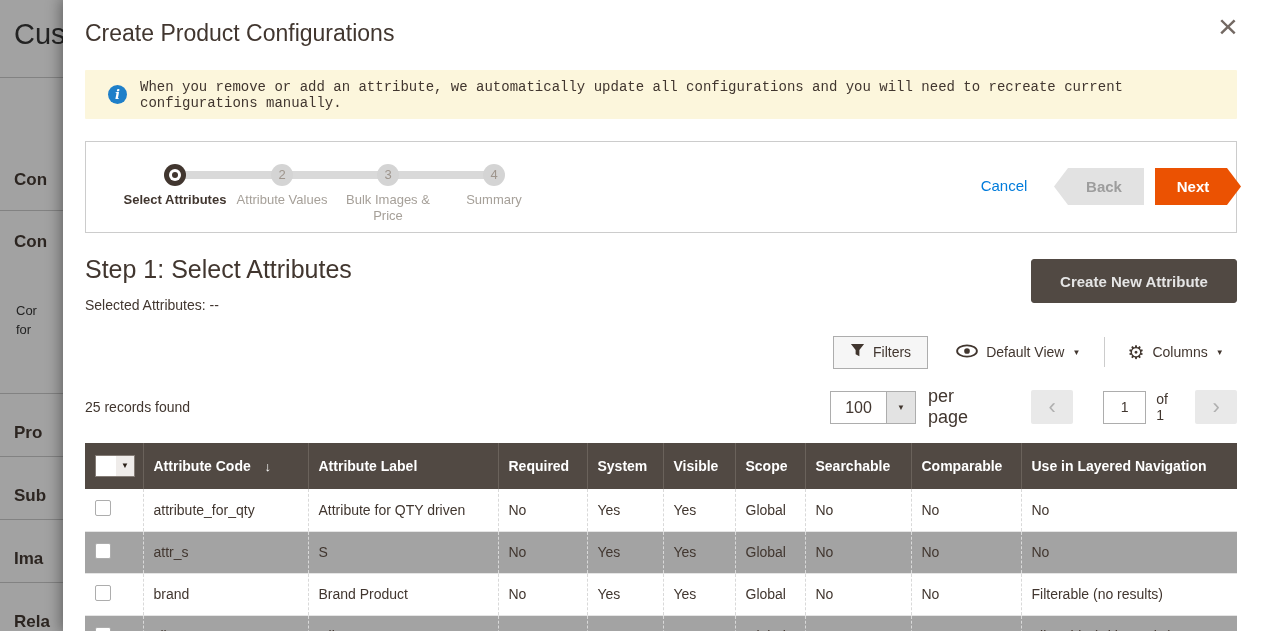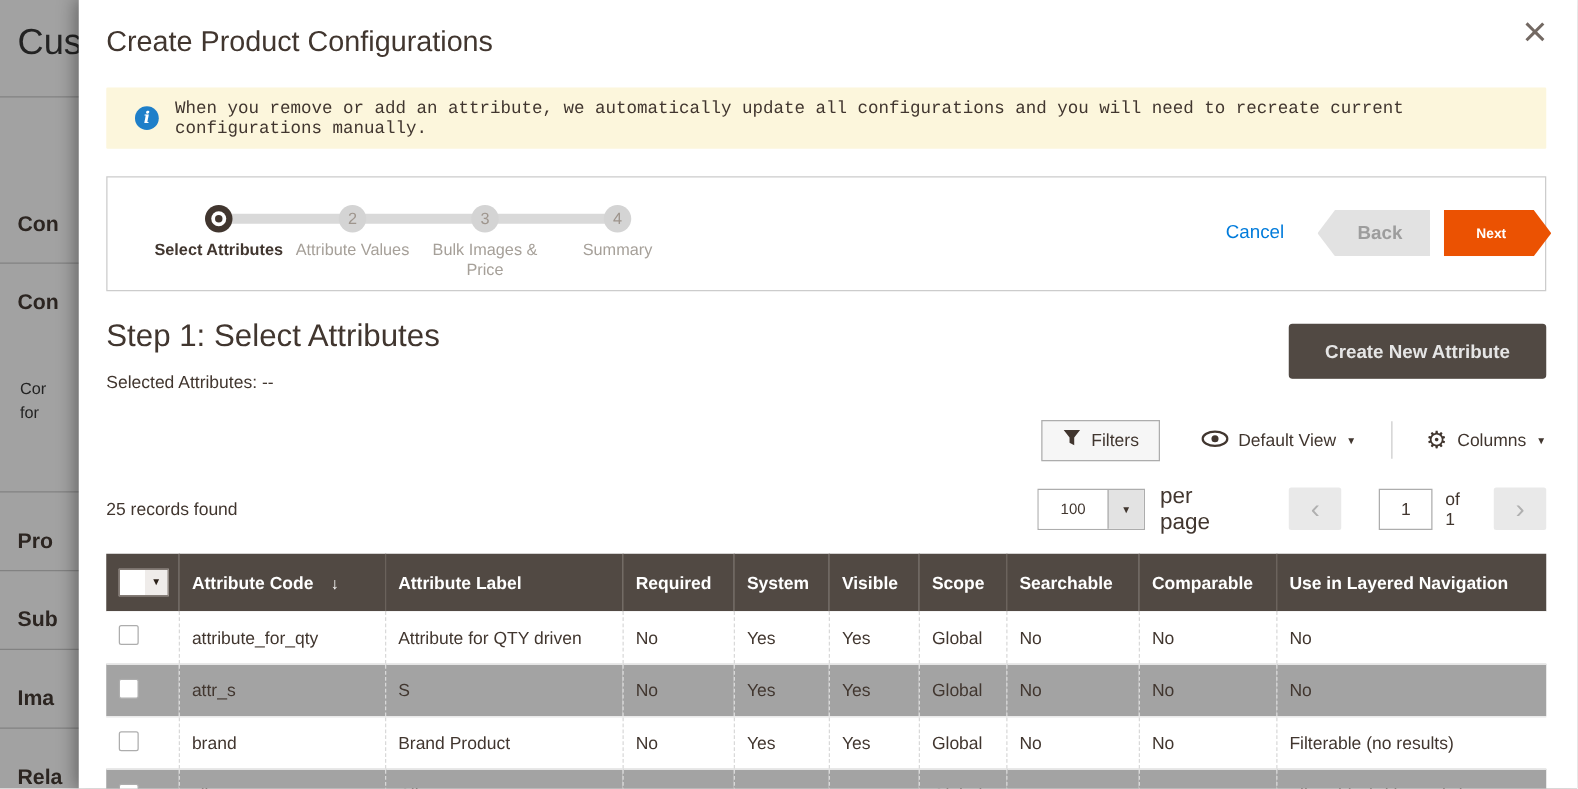--- a/index.html
+++ b/index.html
@@ -44,44 +44,44 @@
   .step-label { position:absolute; top:50px; width:116px; text-align:center; font-size:13px;
                 line-height:1.25; color:#a6a099; }
   .step-label.active { color:#41362f; font-weight:bold; }
 
   .cancel-link { position:absolute; left:880px; top:26px; width:76px; height:36px; line-height:36px;
                  text-align:center; color:#007bdb; font-size:15px; cursor:pointer; }
   .btn-back { position:absolute; left:968px; top:26px; width:90px; height:37px; background:#e2e2e2;
               color:#9d9d9d; font-size:15px; font-weight:600; border:none;
               clip-path:polygon(14px 0,100% 0,100% 100%,14px 100%,0 50%); padding-left:10px; }
   .btn-next { position:absolute; left:1069px; top:26px; width:86px; height:37px; background:#eb5202;
-              color:#fff; font-size:11px; font-weight:bold; border:none;
+              color:#fff; font-size:15px; font-weight:bold; border:none;
               clip-path:polygon(0 0,calc(100% - 14px) 0,100% 50%,calc(100% - 14px) 100%,0 100%); padding-right:10px; }
 
   
   .step-heading { position:absolute; left:22px; top:255px; font-size:25px; color:#41362f; }
   .selected-attrs { position:absolute; left:22px; top:297px; font-size:14px; color:#41362f; }
   .btn-create { position:absolute; left:968px; top:259px; width:206px; height:44px; background:#514943;
                 color:#e5e5e5; font-size:15px; font-weight:bold; border:1px solid #514943; border-radius:3px; }
 
   
   .toolbar { position:absolute; top:334px; left:770px; width:404px; height:36px; display:flex;
-             align-items:center; justify-content:space-between; }
+             align-items:center; justify-content:flex-start; }
   .btn-filters { display:flex; align-items:center; gap:8px; height:33px; padding:0 16px;
                  background:#f6f6f6; border:1px solid #adadad; font-size:14px; color:#41362f; cursor:pointer; }
   .tb-group { display:flex; align-items:center; gap:8px; margin-left:28px; font-size:14px; color:#41362f; cursor:pointer; }
   .caret { font-size:8px; color:#41362f; }
   .tb-divider { width:1px; height:30px; background:#ccc; margin-left:24px; margin-right:-6px; }
   .gear-glyph { font-size:19px; line-height:19px; font-family:"DejaVu Sans",sans-serif; }
 
   
   .records { position:absolute; left:22px; top:399px; font-size:14px; color:#41362f; }
   .pager { position:absolute; top:390px; left:767px; width:407px; height:34px; display:flex; align-items:center; }
   .perpage { display:flex; height:33px; border:1px solid #adadad; cursor:pointer; }
-  .pp-val { width:55px; text-align:center; line-height:31px; font-size:12px; background:#fff; }
+  .pp-val { width:55px; text-align:center; line-height:31px; font-size:16px; background:#fff; }
   .pp-caret { width:29px; background:#e3e3e3; border-left:1px solid #adadad; text-align:center;
               line-height:31px; font-size:8px; color:#41362f; }
   .pp-label { margin-left:12px; font-size:18px; }
   .page-btn { width:44px; height:34px; background:#e9e9e9; border:none; border-radius:2px; color:#b0b0b0;
               font-size:22px; line-height:30px; text-align:center; }
   .page-btn.prev { margin-left:36px; }
   .page-input { margin-left:30px; width:43px; height:33px; border:1px solid #adadad; text-align:center;
                 font-size:14px; color:#41362f; font-family:inherit; }
   .page-of { margin-left:10px; font-size:14px; }
   .page-btn.next { margin-left:17px; }

